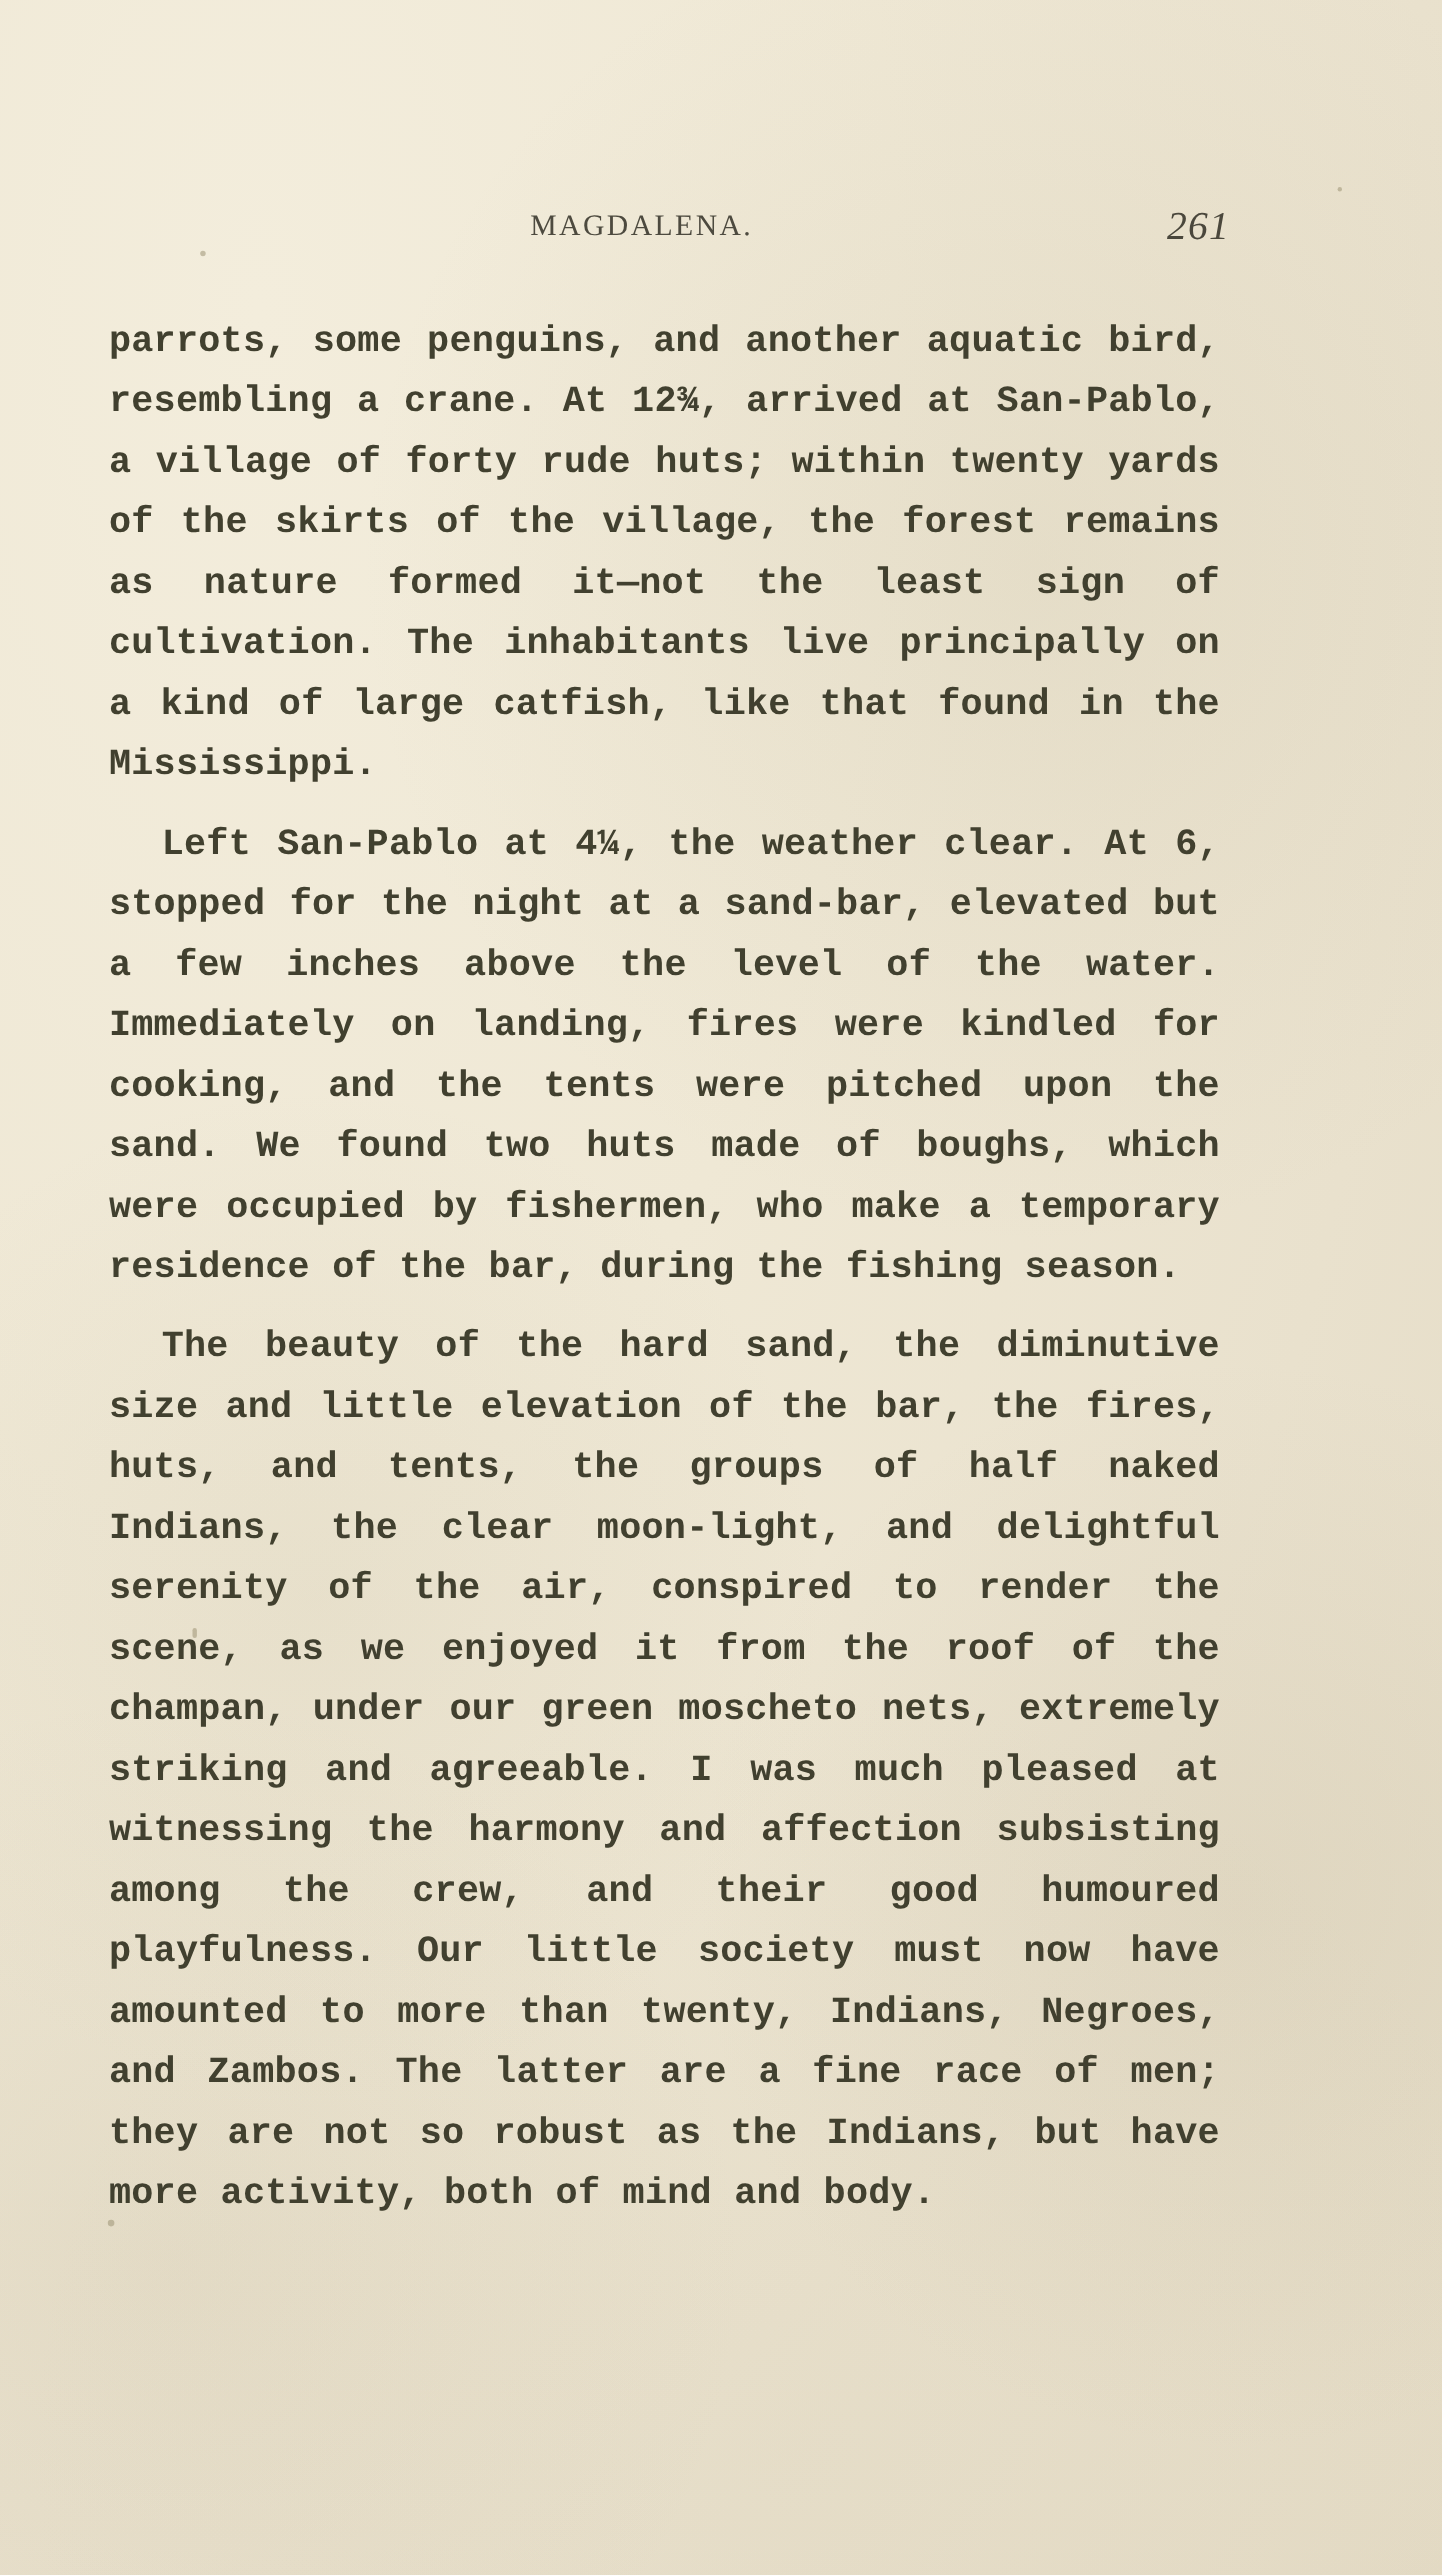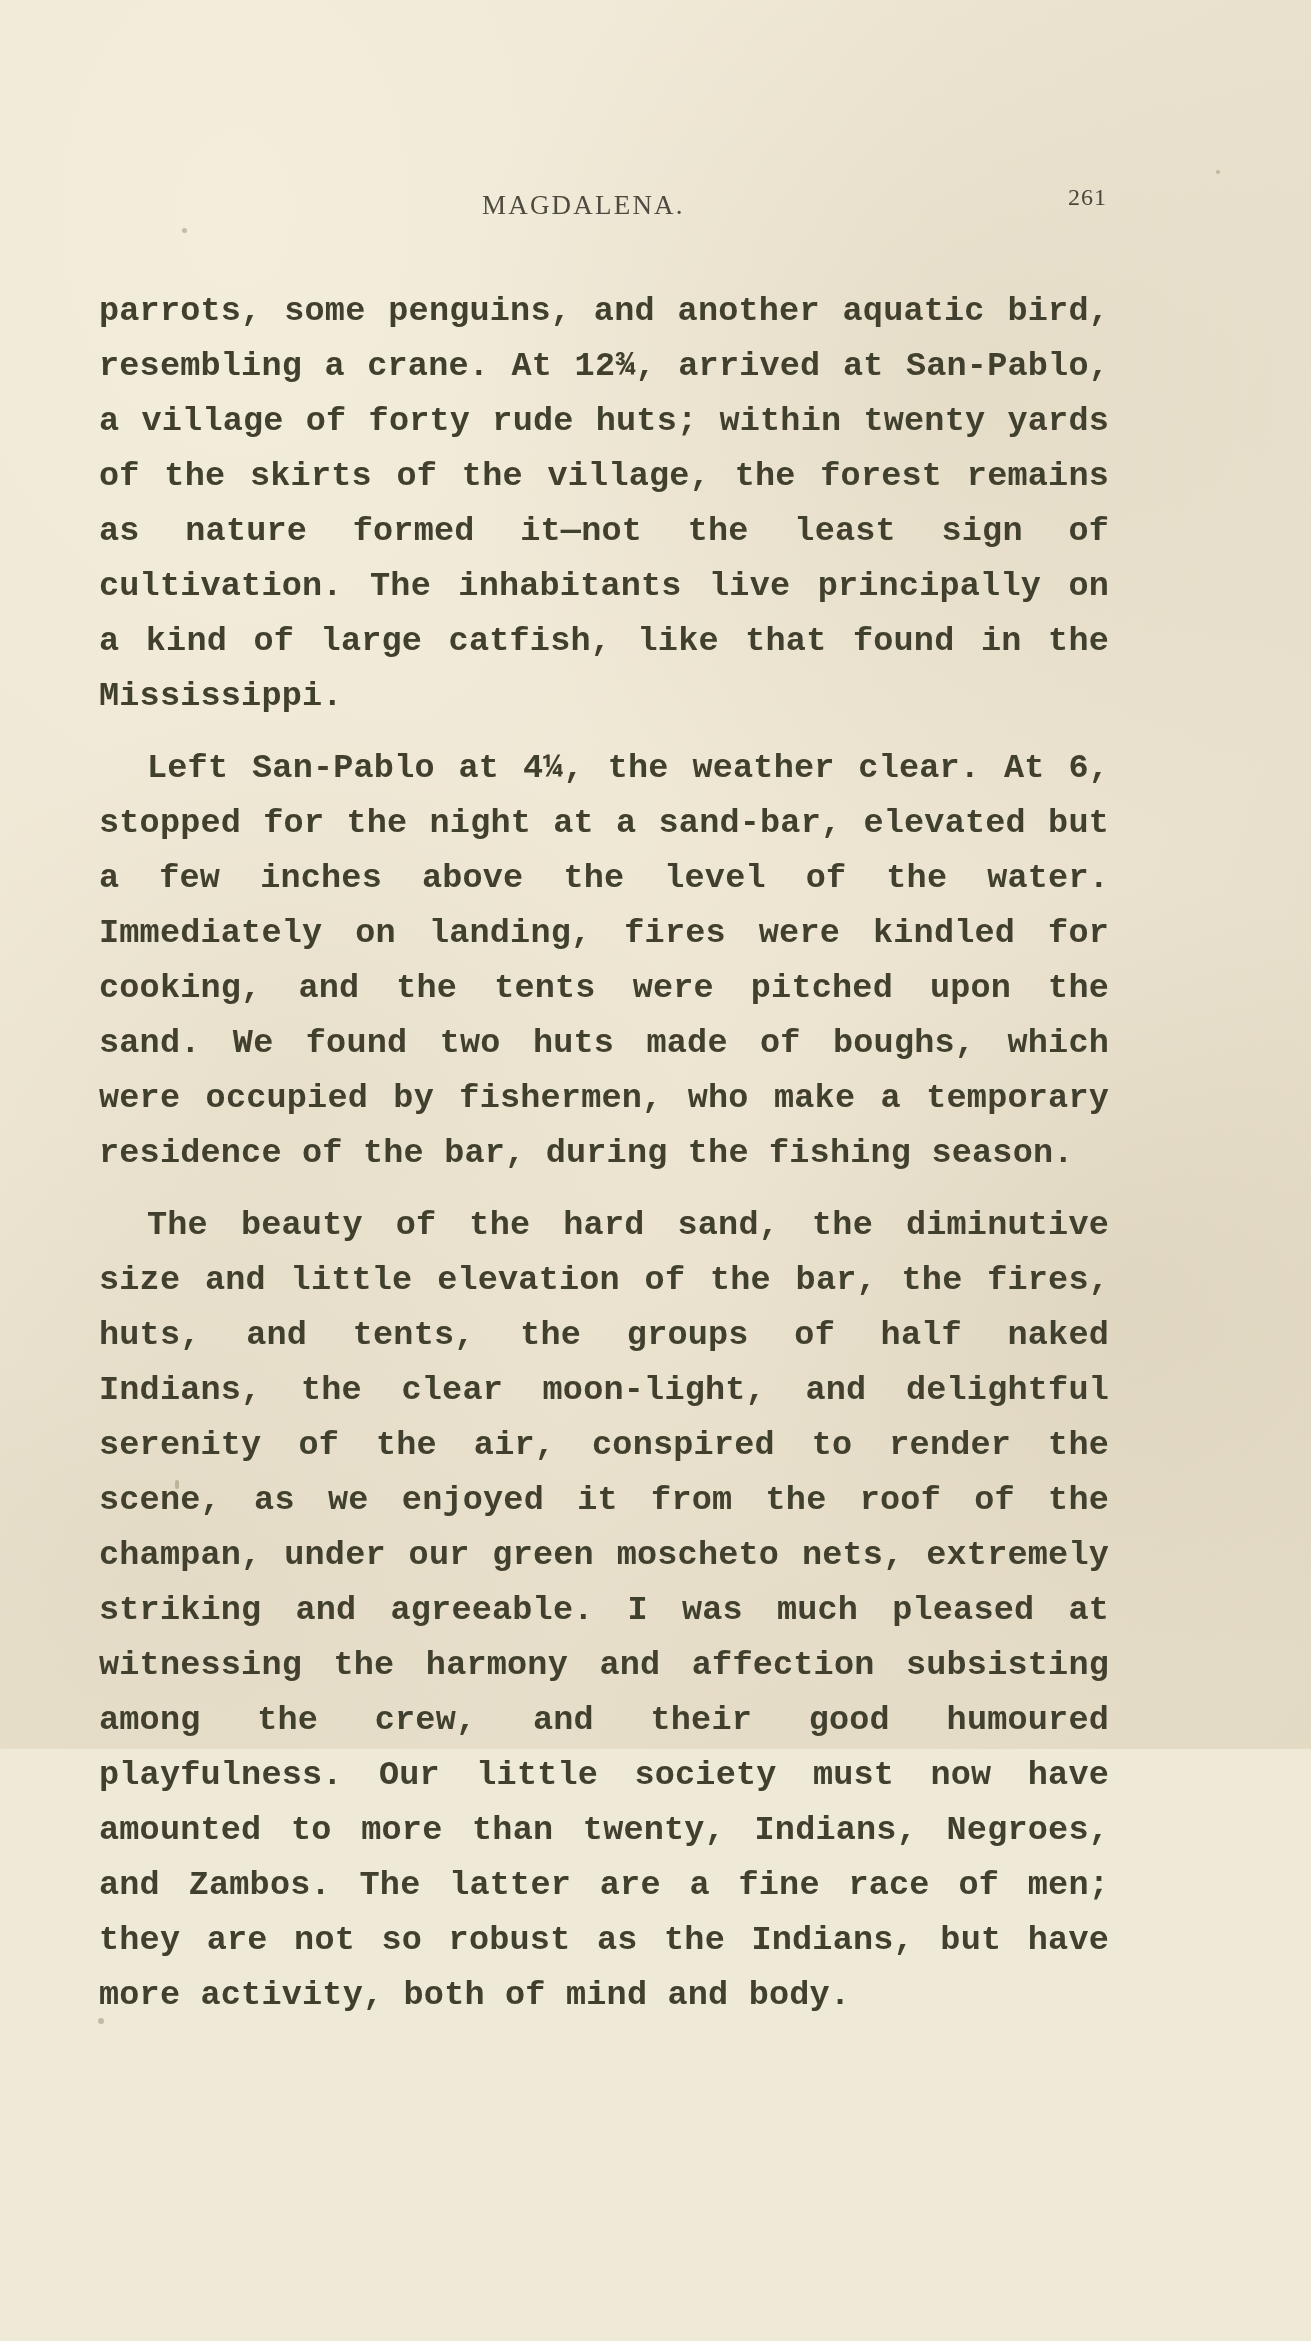--- a/index.html
+++ b/index.html
@@ -9,21 +9,21 @@
   }
   body {
     width: 1311px;
     height: 2341px;
     overflow: hidden;
     font-family: "Liberation Serif", serif;
   }
   .page {
     position: relative;
     width: 1311px;
-    height: 1749px;
+    height: 2341px;
     background:
       radial-gradient(ellipse at 18% 12%, #f3eddc 0%, #efe8d5 38%, #e9e1cd 70%, #e3dac4 100%);
   }
   
   .page::before {
     content: "";
     position: absolute;
     inset: 0;
     background:
       radial-gradient(circle at 72% 22%, rgba(190,180,150,0.18) 0%, rgba(190,180,150,0) 30%),
@@ -48,26 +48,27 @@
     position: absolute;
     left: 400px;
     top: 0;
     font-size: 27px;
     letter-spacing: 2.2px;
     color: #4d4a3f;
     font-family: "Liberation Serif", serif;
   }
   .folio {
     position: absolute;
-    right: 19px;
+    right: 8px;
     top: -6px;
-    font-size: 24px;
+    font-size: 36px;
     letter-spacing: 1px;
     color: #4a473c;
     font-family: "Liberation Serif", serif;
+    font-style: italic;
   }
   .body-text {
     font-size: 33.5px;
     line-height: 55px;
     color: #41402f;
     text-align: justify;
     font-family: "Liberation Serif", serif;
     font-weight: 600;
     letter-spacing: 0.2px;
   }

